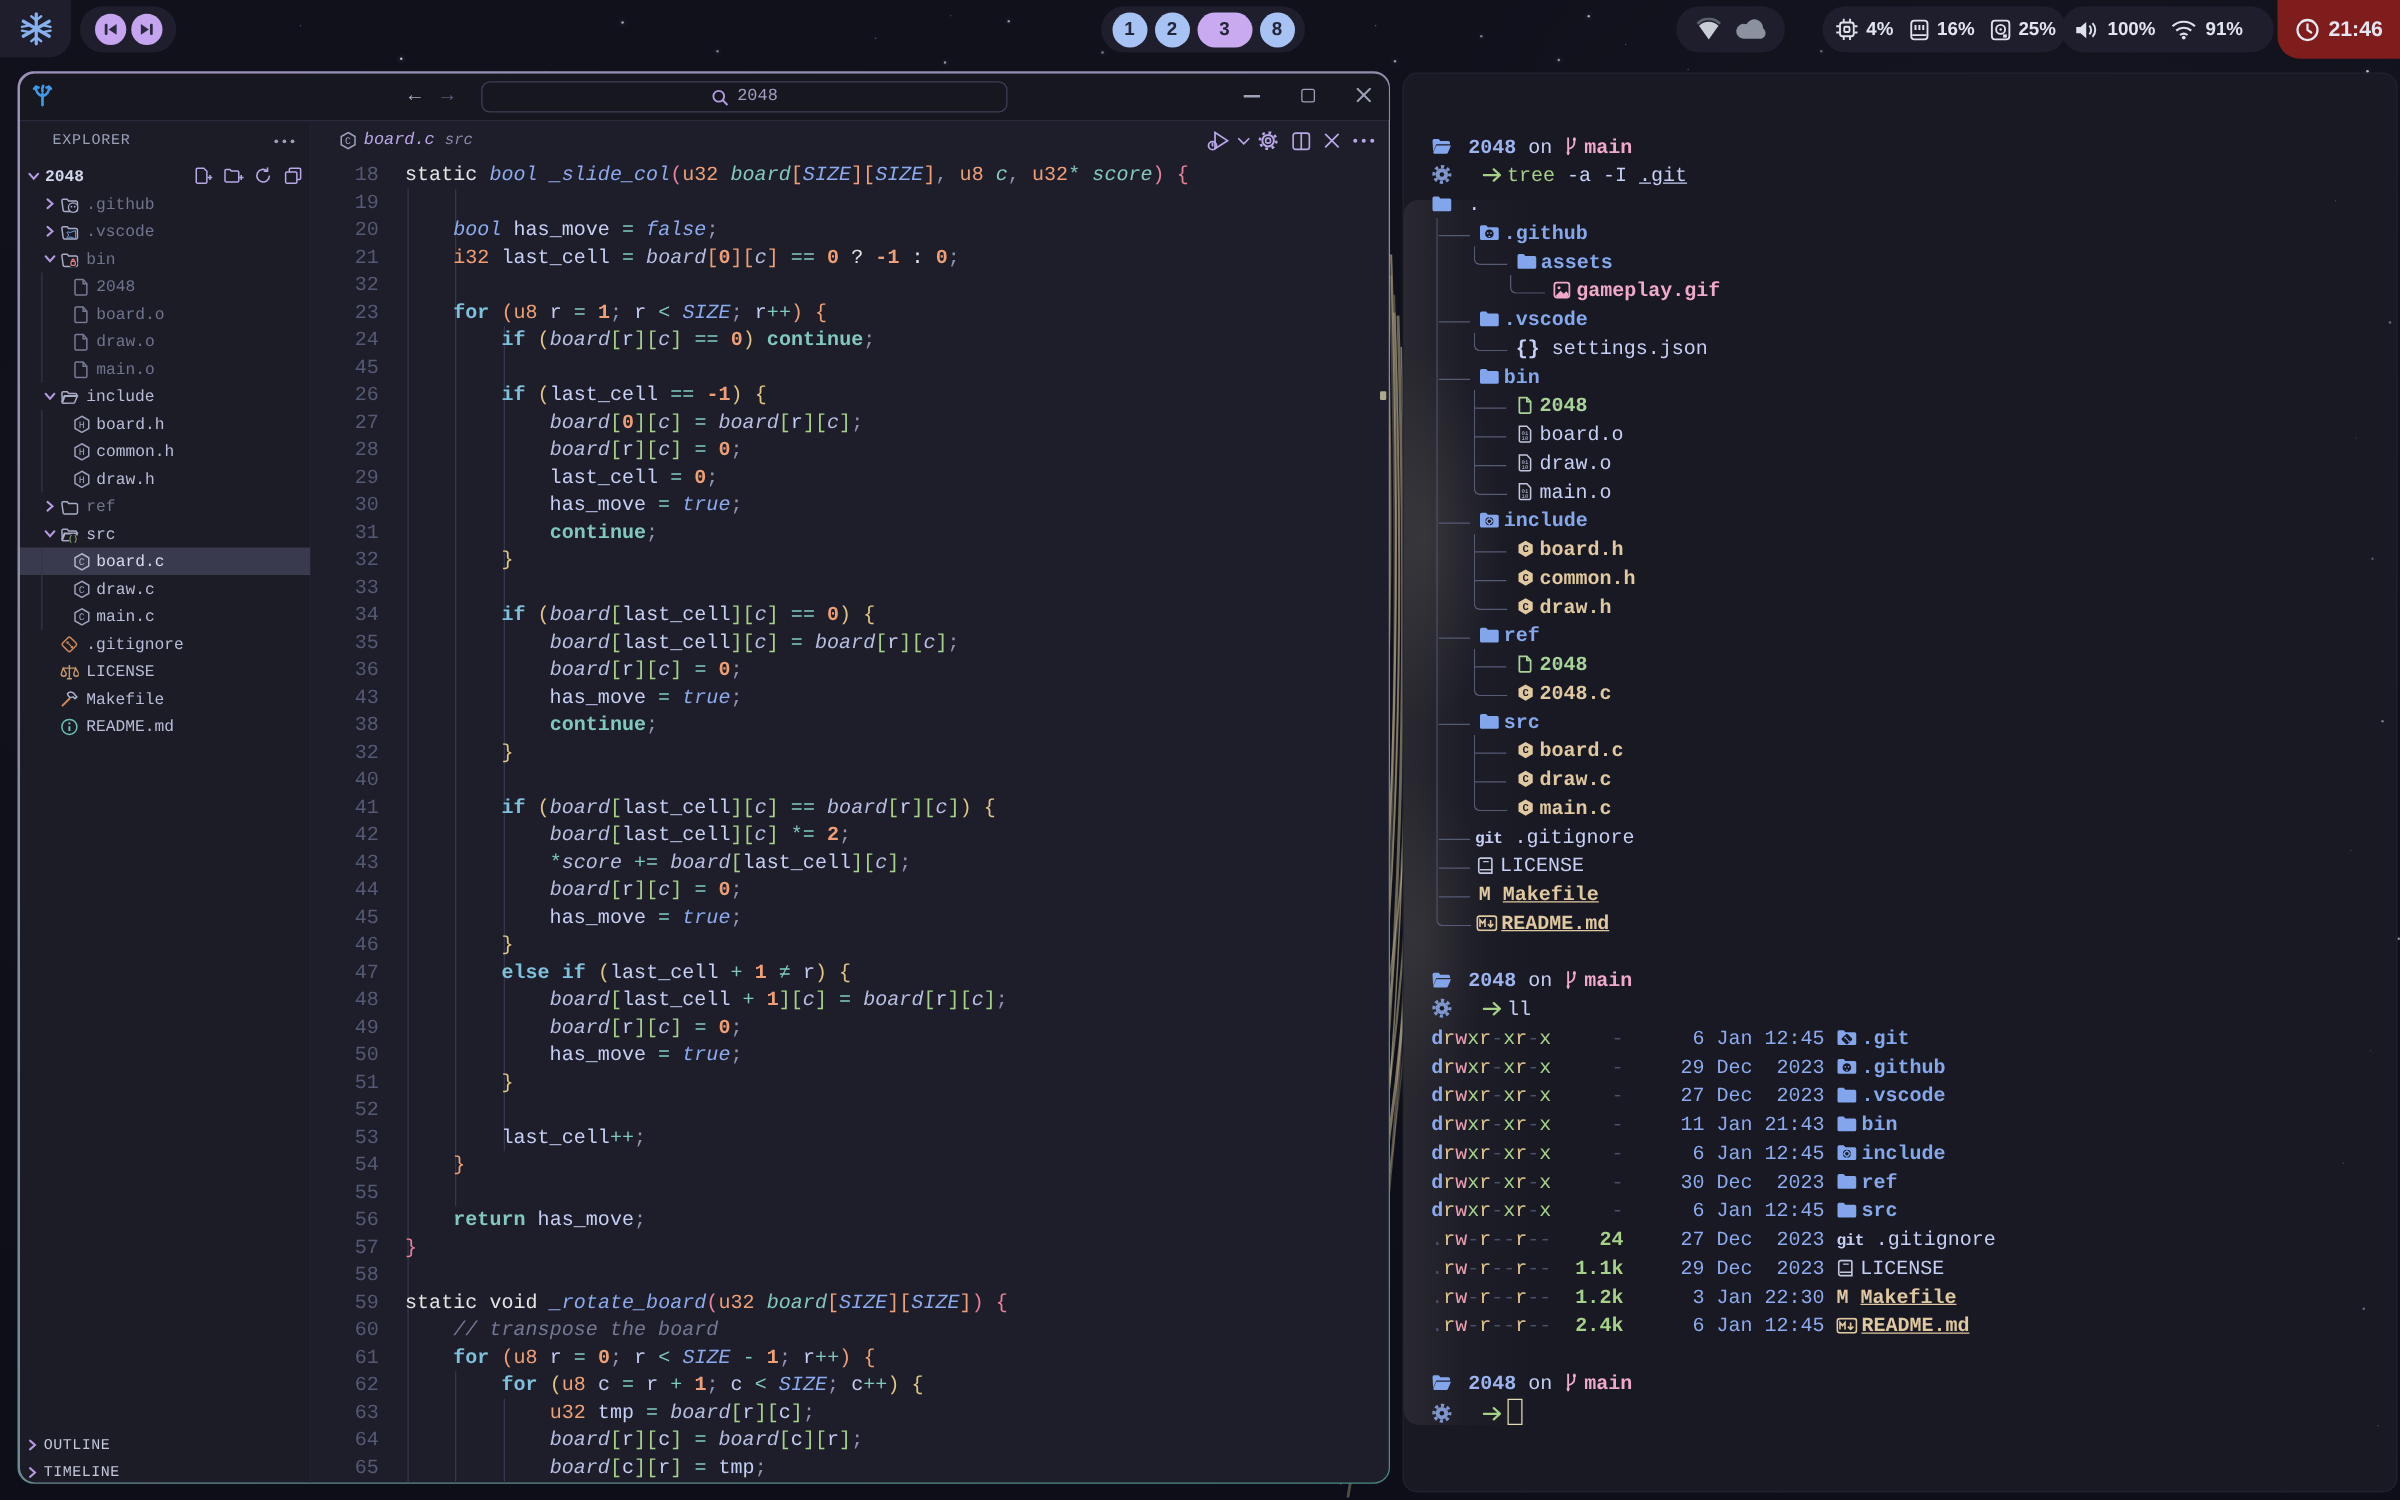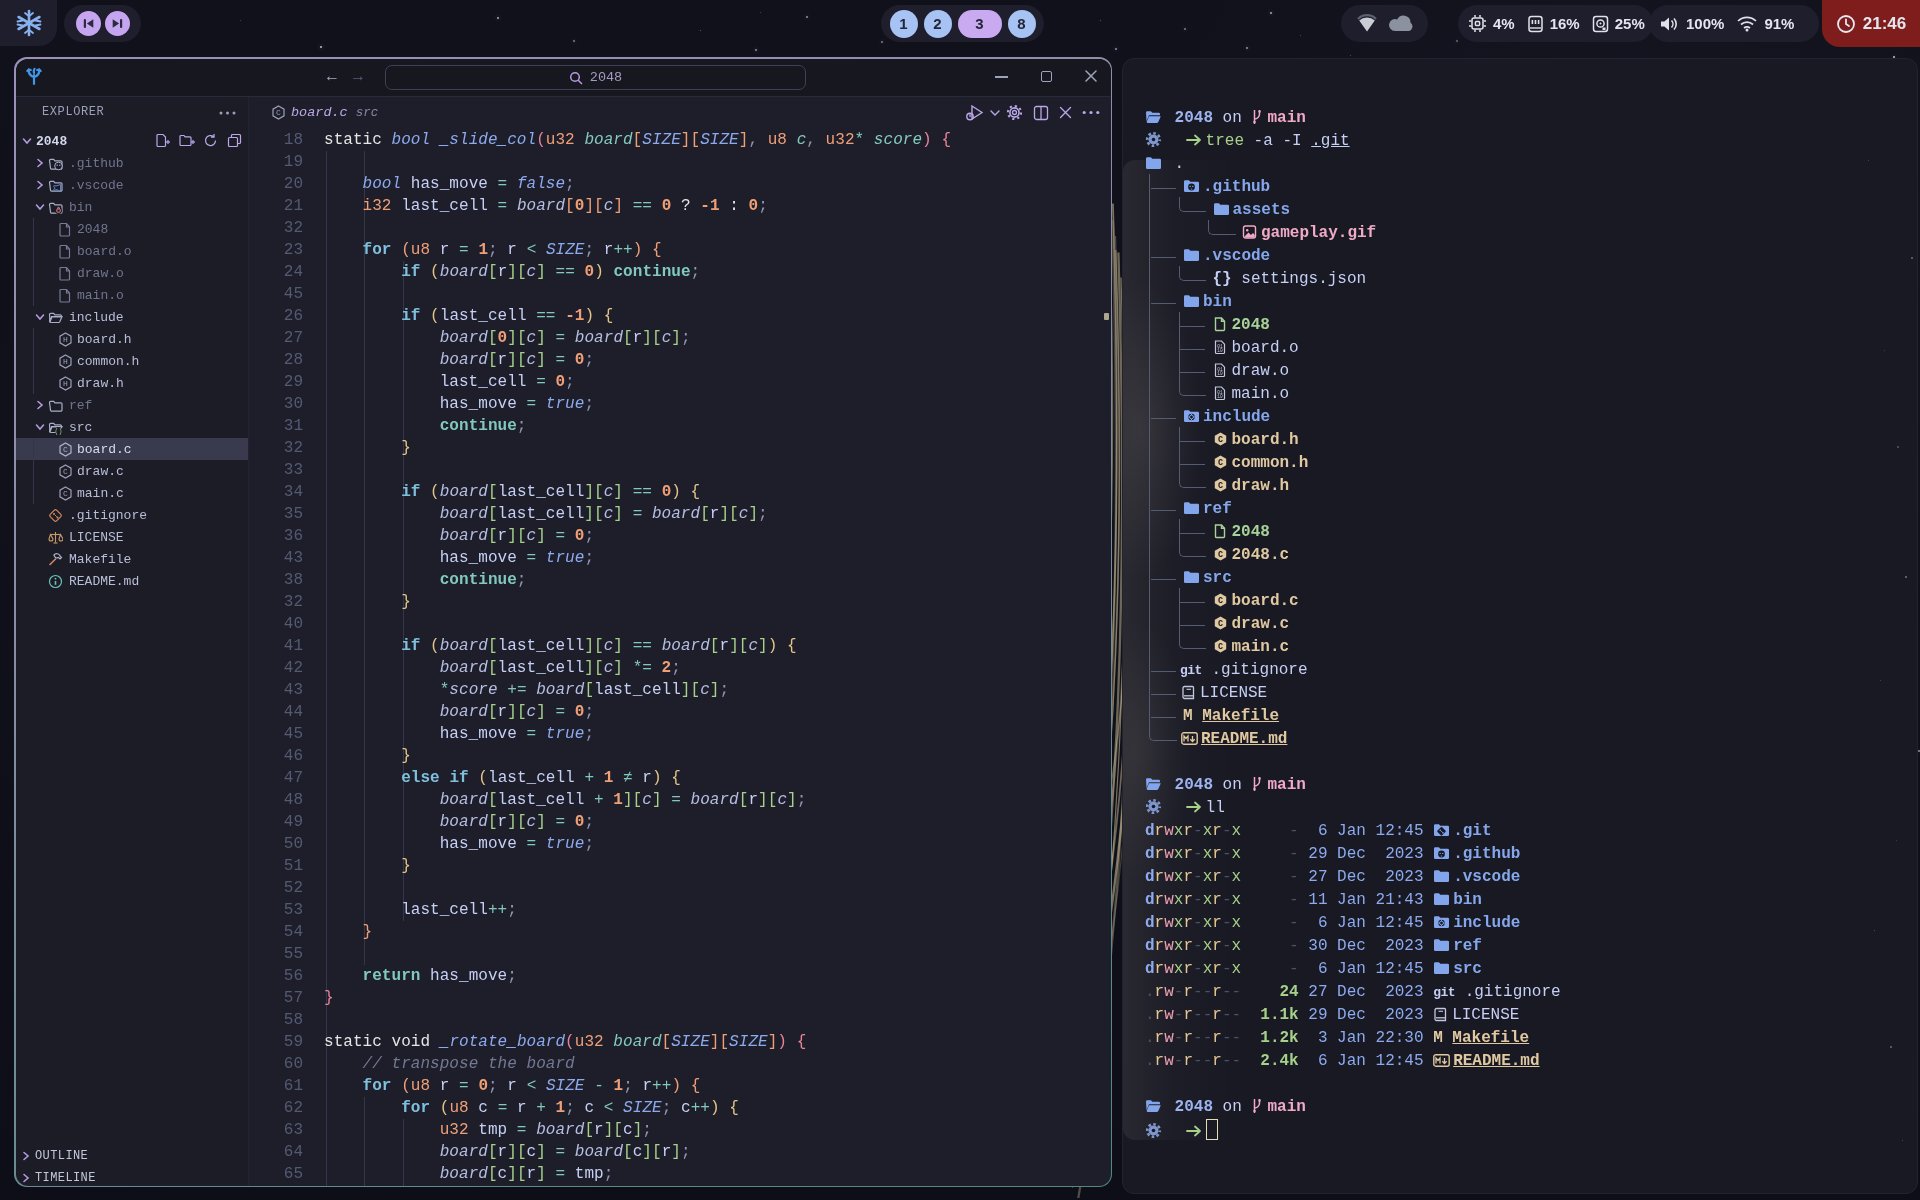--- a/index.html
+++ b/index.html
@@ -52,21 +52,21 @@
 .pkb{color:#f0aac8;font-weight:bold;}
 .cb{color:#e0c9a0;font-weight:bold;}
 .cbu{color:#e0c9a0;font-weight:bold;text-decoration:underline;}
 .dirb{color:#9db4f0;font-weight:bold;}
 .pd{color:#8caaee;font-weight:bold;}
 .pr{color:#e5c890;}
 .pw{color:#eea0b0;}
 .px{color:#a6d189;}
 .pp{color:#4a4f68;}
 .sg{color:#a6d189;font-weight:bold;}
-.dt{color:#8caaee;}
+.dt{color:#8caaee;margin-left:36px;}
 .onw{color:#c6d0f5;}
 svg{display:block;}
 </style></head>
 <body>
 <div id="wall"></div>
 
 <div class="abs" style="left:320px;top:46px;width:2px;height:2px;border-radius:50%;background:rgba(230,235,255,0.8);box-shadow:0 0 4px rgba(230,235,255,0.48)"></div>
 <div class="abs" style="left:364px;top:98px;width:2px;height:2px;border-radius:50%;background:rgba(230,235,255,0.6);box-shadow:0 0 4px rgba(230,235,255,0.36)"></div>
 <div class="abs" style="left:497px;top:17px;width:2px;height:2px;border-radius:50%;background:rgba(230,235,255,0.7);box-shadow:0 0 4px rgba(230,235,255,0.42)"></div>
 <div class="abs" style="left:573px;top:40px;width:2px;height:2px;border-radius:50%;background:rgba(230,235,255,0.5);box-shadow:0 0 4px rgba(230,235,255,0.3)"></div>

